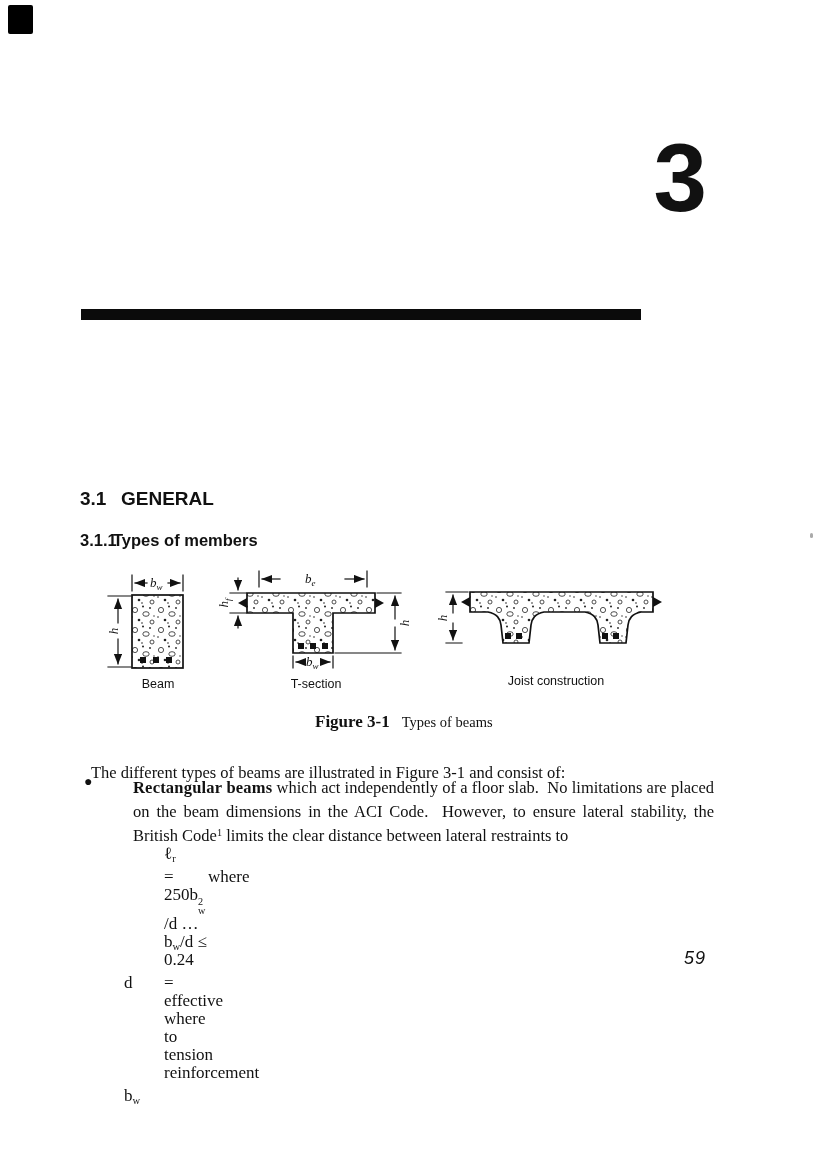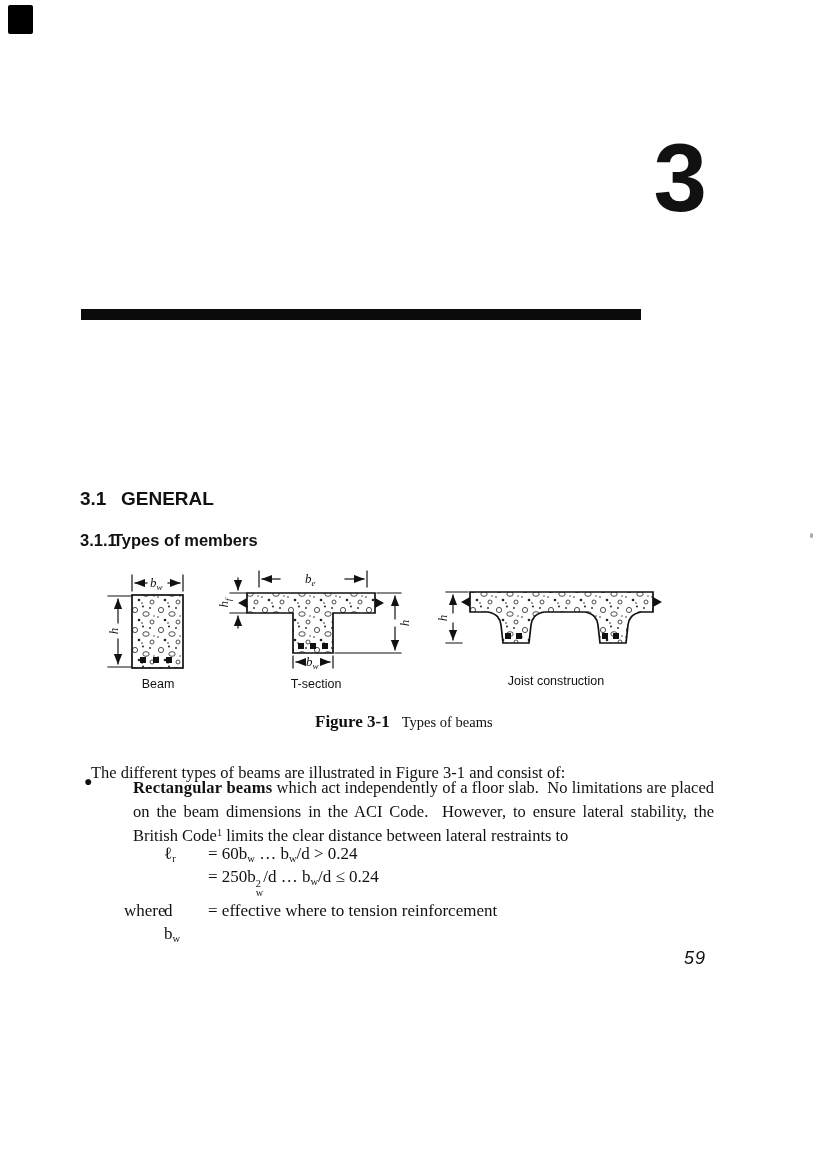--- a/index.html
+++ b/index.html
@@ -161,21 +161,20 @@
   </div>
 
   <p class="abs" id="intro" style="margin:12px">The different types of beams are illustrated in Figure 3-1 and consist of:</p>
 
   <span class="abs" id="bullet-marker">●</span>
   <p class="abs" id="bullet-text" style="margin:4px"><b>Rectangular beams</b><span> which act independently of a floor slab.&nbsp; No limitations are placed on the beam dimensions in the ACI Code.&nbsp; However, to ensure lateral stability, the British Code<sup>1</sup> limits the clear distance between lateral restraints to</span></p>
 
   <div class="abs" id="eqs">
     <span class="eq-pre"></span>
     <span class="eq-sym">ℓ<sub>r</sub></span>
-    <span class="eq-expr">= 60b<sub>w</sub> … b<sub>w</sub>/d &gt; 0.24</span>
 
     <span class="eq-pre"></span>
     <span class="eq-sym"></span>
     <span class="eq-expr">= 250b<span class="ss">
           <span>2</span>
           <span>w</span>
         </span>/d … b<sub>w</sub>/d ≤ 0.24</span>
 
     <span class="eq-pre">where</span>
     <span class="eq-sym">d</span>

